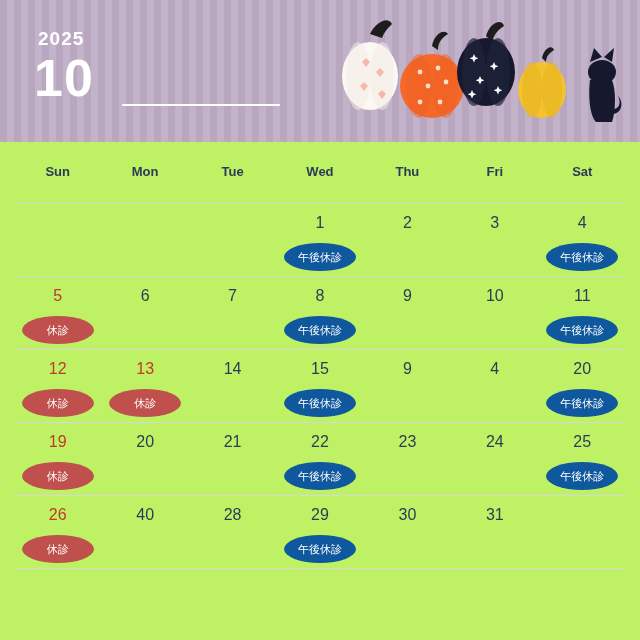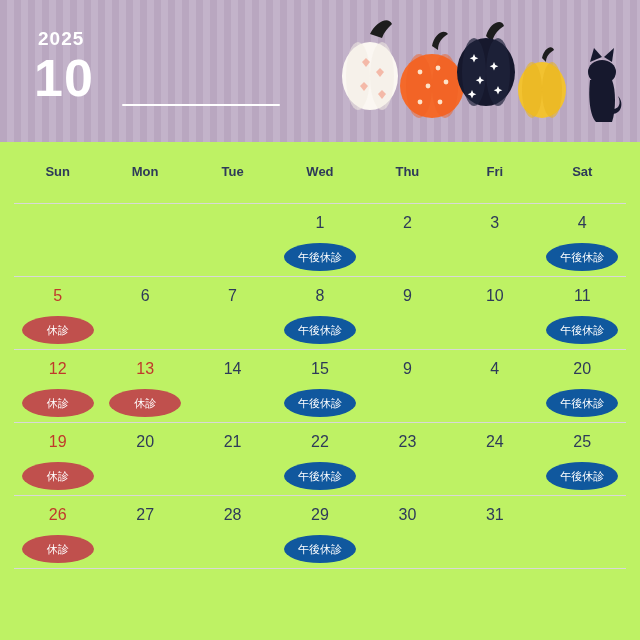--- a/index.html
+++ b/index.html
@@ -391,21 +391,21 @@
             </td>
           </tr>
           <tr>
             <td>
               <span class="daynum red">26</span>
               <div class="badge-wrap">
                 <span class="badge closed">休診</span>
               </div>
             </td>
             <td>
-              <span class="daynum">27</span>
+              <span class="daynum">40</span>
               <div class="badge-wrap"></div>
             </td>
             <td>
               <span class="daynum">28</span>
               <div class="badge-wrap"></div>
             </td>
             <td>
               <span class="daynum">29</span>
               <div class="badge-wrap">
                 <span class="badge afternoon">午後休診</span>

